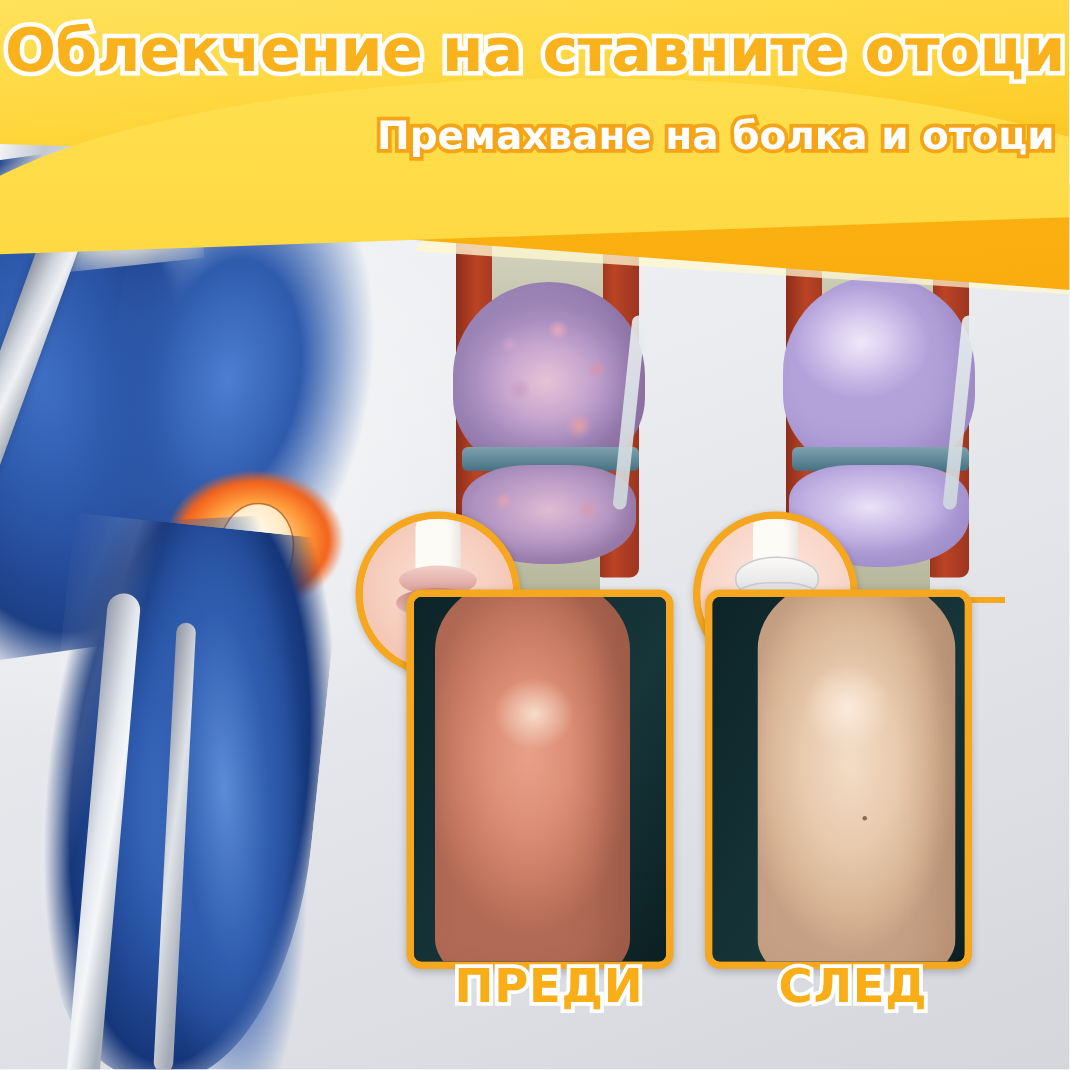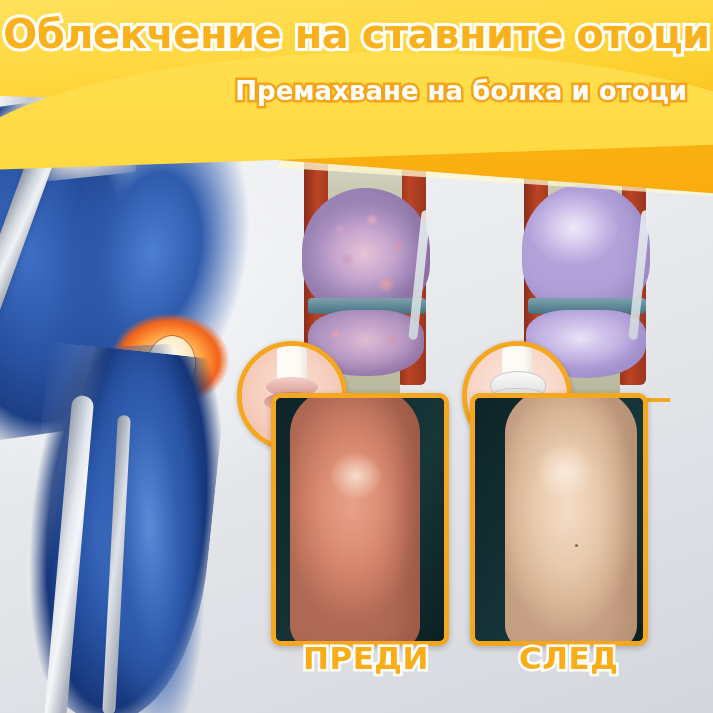--- a/index.html
+++ b/index.html
@@ -252,21 +252,21 @@
     position:absolute;left:0;top:14px;width:713px;text-align:center;
     font-family:"DejaVu Sans",sans-serif;font-weight:bold;
     font-size:40px;letter-spacing:-.5px;line-height:1;
     color:#f9b21b;
     -webkit-text-stroke:6px #ffffff;
     paint-order:stroke fill;
     text-shadow:0 2px 0 rgba(255,255,255,.9);
     white-space:nowrap;
   }
   .subtitle{
-    position:absolute;right:26px;top:78px;
+    position:absolute;right:10px;top:78px;
     font-family:"DejaVu Sans",sans-serif;font-weight:bold;
     font-size:26px;line-height:1;
     color:#ffffff;
     -webkit-text-stroke:5px #f6a417;
     paint-order:stroke fill;
     white-space:nowrap;
   }
   .caption{
     position:absolute;
     font-family:"DejaVu Sans",sans-serif;font-weight:bold;

